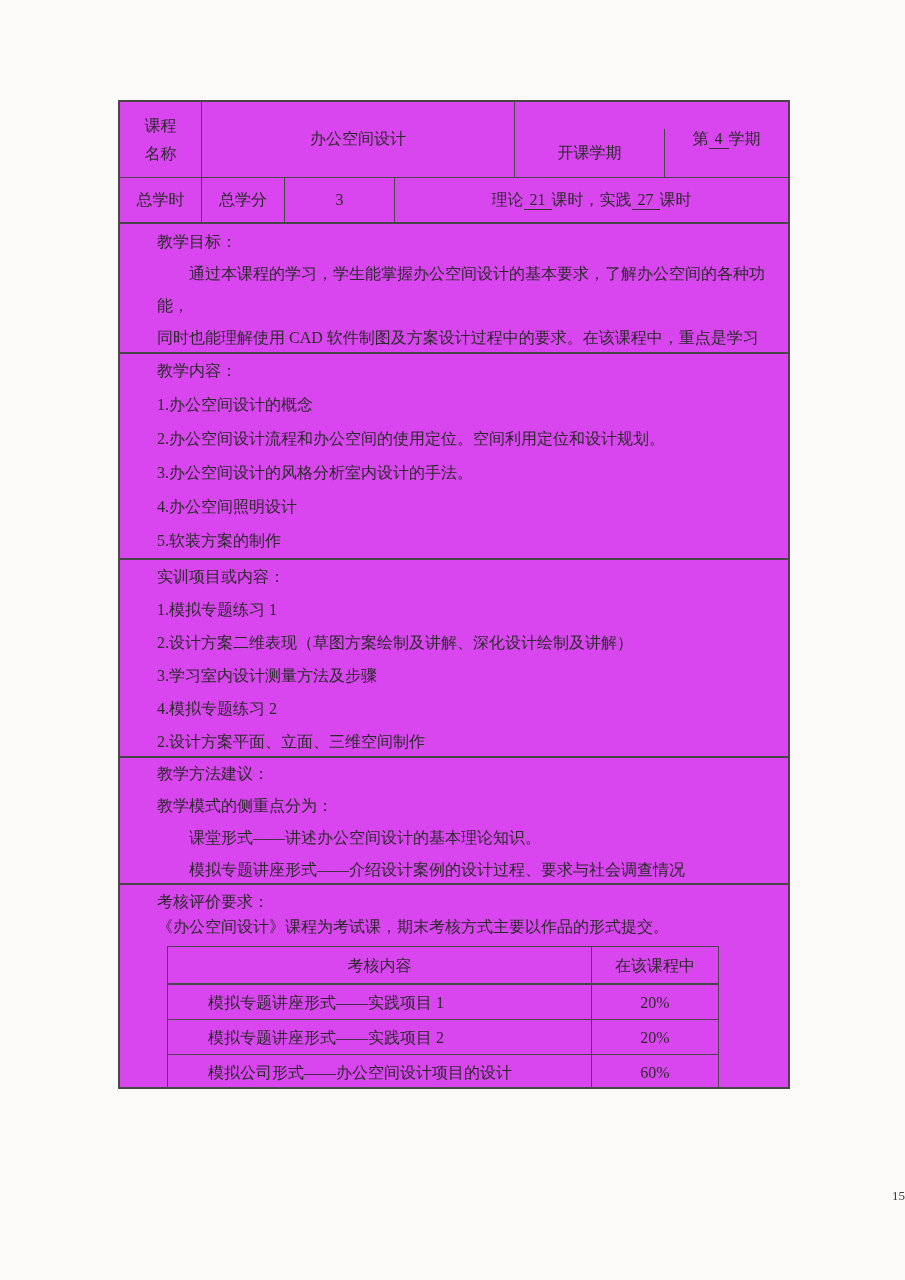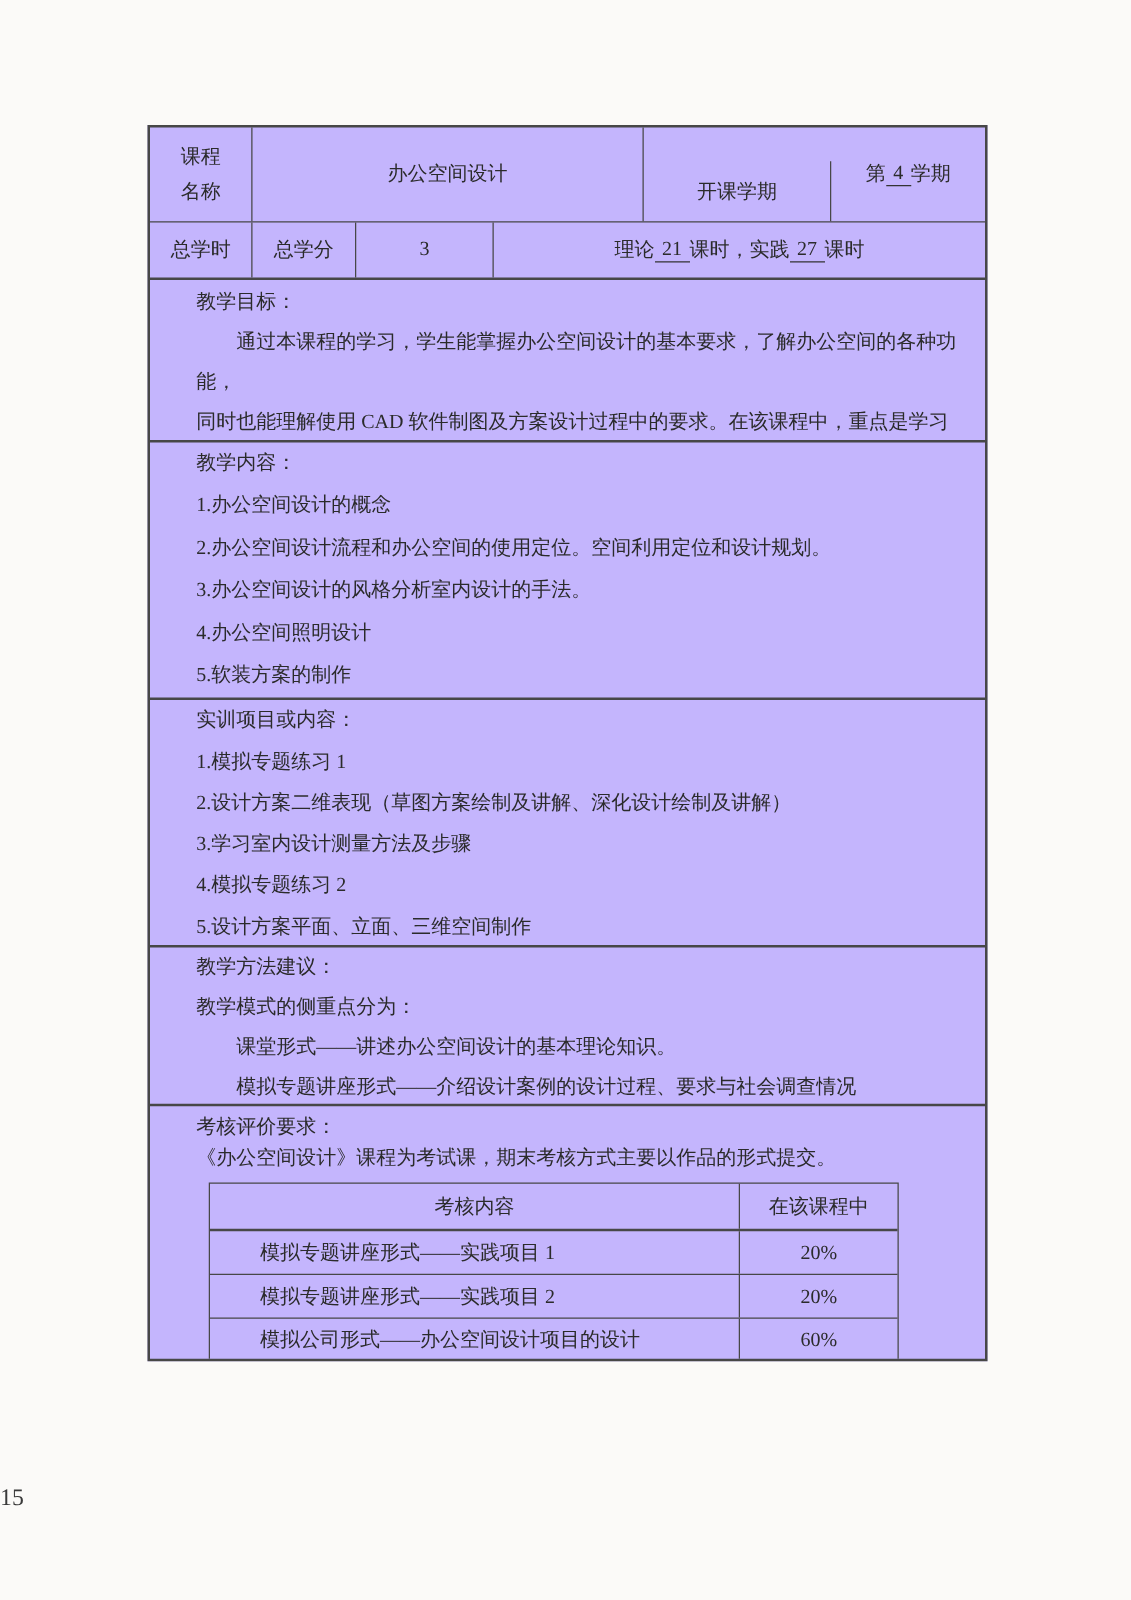--- a/index.html
+++ b/index.html
@@ -8,21 +8,21 @@
     background:#fbfaf8;
     position:relative;
     font-family:"Liberation Serif","DejaVu Serif",serif;
     color:#2b2b2b;
     font-size:16px;
   }
   .doc-table{
     position:absolute;left:118px;top:100px;width:672px;
     border:2px solid #474747;
     box-sizing:border-box;
-    background:#c4b5fd;
+    background:#d946ef;
   }
   .tr{display:flex;box-sizing:border-box;}
   .tr .c{
     box-sizing:border-box;
     border-right:1px solid #474747;
     display:flex;align-items:center;justify-content:center;
     text-align:center;flex-shrink:0;
   }
   .tr .c:last-child{border-right:none;flex:1;}
   .row1{height:76px;border-bottom:1px solid #474747;}
@@ -58,21 +58,21 @@
   .assess-table .ac{
     box-sizing:border-box;display:flex;align-items:center;
     border-right:1px solid #474747;flex-shrink:0;
   }
   .assess-table .ac:last-child{border-right:none;flex:1;justify-content:center;}
   .assess-table .ac.col-content{width:424px;}
   .assess-table .ahead .ac.col-content{justify-content:center;}
   .assess-table .arow .ac.col-content{padding-left:40px;}
   .page-number{
     position:absolute;left:0;right:0;top:1188px;
-    text-align:left;font-size:19px;color:#3a3a3a;
+    text-align:right;font-size:13px;color:#3a3a3a;
   }
 </style>
 </head>
 <body>
 
 <div class="doc-table">
 
   <div class="tr row1">
     <div class="c c1">
       <span>课程</span>
@@ -126,21 +126,21 @@
     <div>4.办公空间照明设计</div>
     <div>5.软装方案的制作</div>
   </div>
 
   <div class="sec sec-training">
     <div>实训项目或内容：</div>
     <div>1.模拟专题练习 1</div>
     <div>2.设计方案二维表现（草图方案绘制及讲解、深化设计绘制及讲解）</div>
     <div>3.学习室内设计测量方法及步骤</div>
     <div>4.模拟专题练习 2</div>
-    <div>5.设计方案平面、立面、三维空间制作</div>
+    <div>2.设计方案平面、立面、三维空间制作</div>
   </div>
 
   <div class="sec sec-methods">
     <div>教学方法建议：</div>
     <div>教学模式的侧重点分为：</div>
     <div class="indent">课堂形式——讲述办公空间设计的基本理论知识。</div>
     <div class="indent">模拟专题讲座形式——介绍设计案例的设计过程、要求与社会调查情况</div>
     <div class="indent">模拟公司形式——办公空间设计项目的设计</div>
   </div>
 

